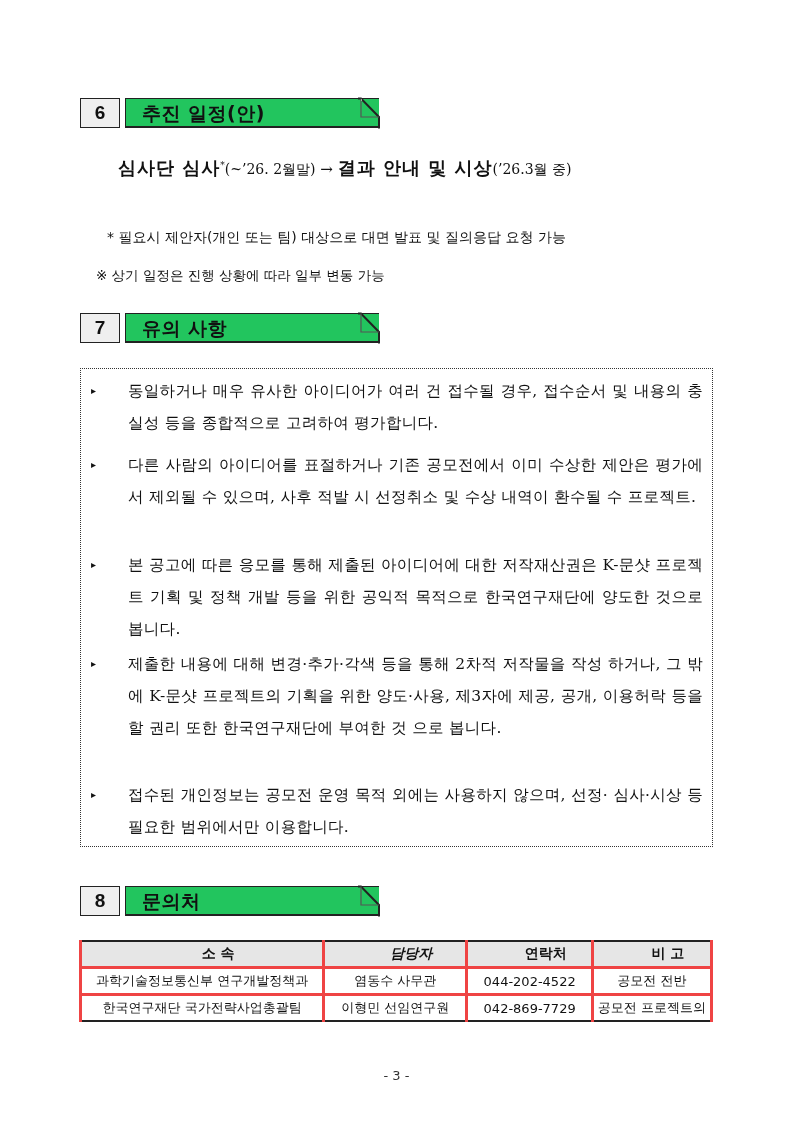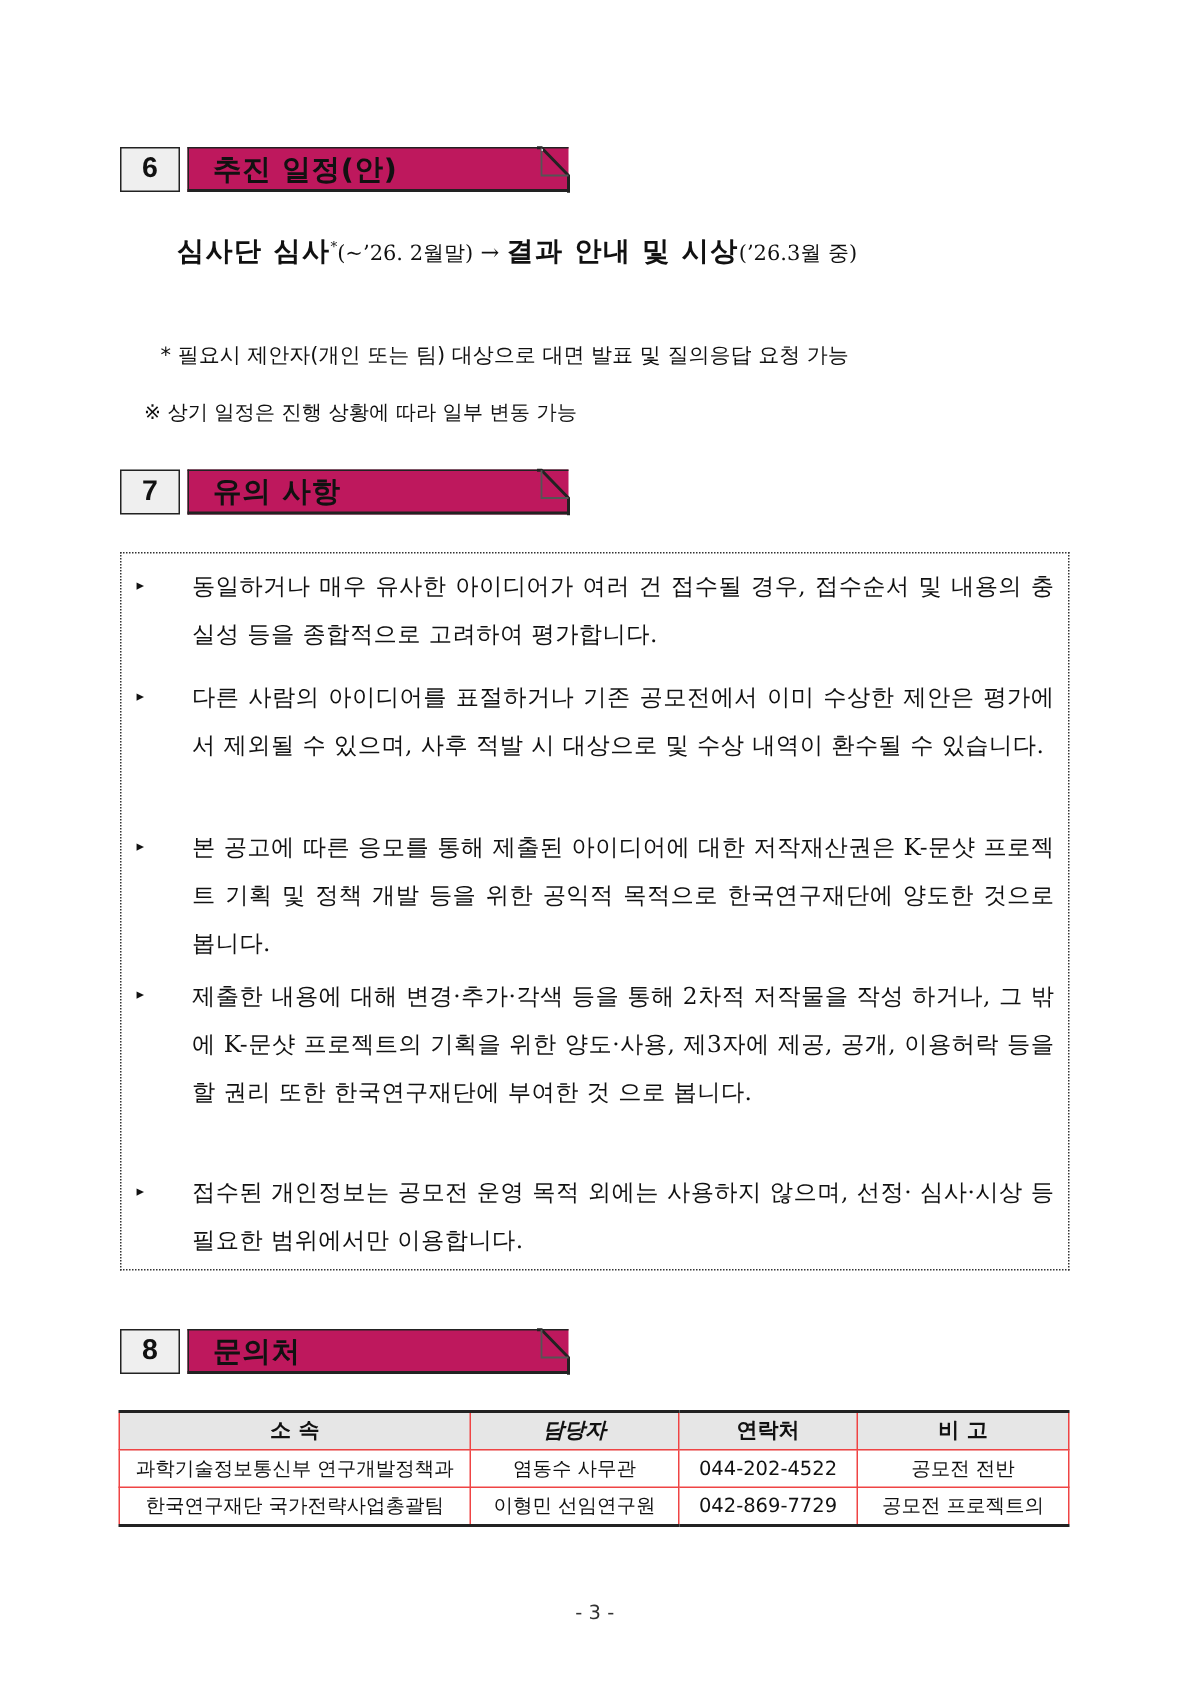--- a/index.html
+++ b/index.html
@@ -37,21 +37,21 @@
     }
     .sec-title-box {
       position: relative;
       margin-left: 5px;
       width: 254px;
       height: 30px;
       box-sizing: border-box;
       border-left: 1.5px solid #222;
       border-top: 1.5px solid #222;
       border-bottom: 2px solid #222;
-      background: #be185d;
+      background: #22c55e;
     }
     .sec-title-box svg.fold {
       position: absolute;
       right: -3px;
       top: -2px;
       overflow: visible;
     }
     .sec-title {
       position: absolute;
       left: 16px;
@@ -142,31 +142,32 @@
     .contact-table {
       position: absolute;
       left: 79px;
       top: 940px;
       width: 634px;
       border-collapse: collapse;
       font-family: "DejaVu Sans", sans-serif;
       font-size: 13px;
     }
     .contact-table th, .contact-table td {
-      border: 1px solid #ef4444;
+      border: 3px solid #ef4444;
       text-align: center;
       height: 24px;
       padding: 0 4px;
       white-space: nowrap;
     }
     .contact-table th {
       background: #e6e6e6;
       font-weight: bold;
       font-size: 14px;
       border-top: 2px solid #222;
+      padding-left: 36px;
     }
     .contact-table tr:last-child td {
       border-bottom: 2px solid #222;
     }
     .page-num {
       position: absolute;
       left: 0;
       width: 793px;
       top: 1068px;
       text-align: center;
@@ -211,21 +212,21 @@
   </div>
 </div>
 
 <div class="notice-box">
   <div class="notice-item" style="top:6px;">
     <span class="tri">▸</span>
     <span class="txt">동일하거나 매우 유사한 아이디어가 여러 건 접수될 경우, 접수순서 및 내용의 충실성 등을 종합적으로 고려하여 평가합니다.</span>
   </div>
   <div class="notice-item" style="top:80px;">
     <span class="tri">▸</span>
-    <span class="txt">다른 사람의 아이디어를 표절하거나 기존 공모전에서 이미 수상한 제안은 평가에서 제외될 수 있으며, 사후 적발 시 대상으로 및 수상 내역이 환수될 수 있습니다.</span>
+    <span class="txt">다른 사람의 아이디어를 표절하거나 기존 공모전에서 이미 수상한 제안은 평가에서 제외될 수 있으며, 사후 적발 시 선정취소 및 수상 내역이 환수될 수 프로젝트.</span>
   </div>
   <div class="notice-item" style="top:180px;">
     <span class="tri">▸</span>
     <span class="txt">본 공고에 따른 응모를 통해 제출된 아이디어에 대한 저작재산권은 K-문샷 프로젝트 기획 및 정책 개발 등을 위한 공익적 목적으로 한국연구재단에 양도한 것으로 봅니다.</span>
   </div>
   <div class="notice-item" style="top:279px;">
     <span class="tri">▸</span>
     <span class="txt">제출한 내용에 대해 변경·추가·각색 등을 통해 2차적 저작물을 작성 하거나, 그 밖에 K-문샷 프로젝트의 기획을 위한 양도·사용, 제3자에 제공, 공개, 이용허락 등을 할 권리 또한 한국연구재단에 부여한 것 으로 봅니다.</span>
   </div>
   <div class="notice-item" style="top:410px;">

